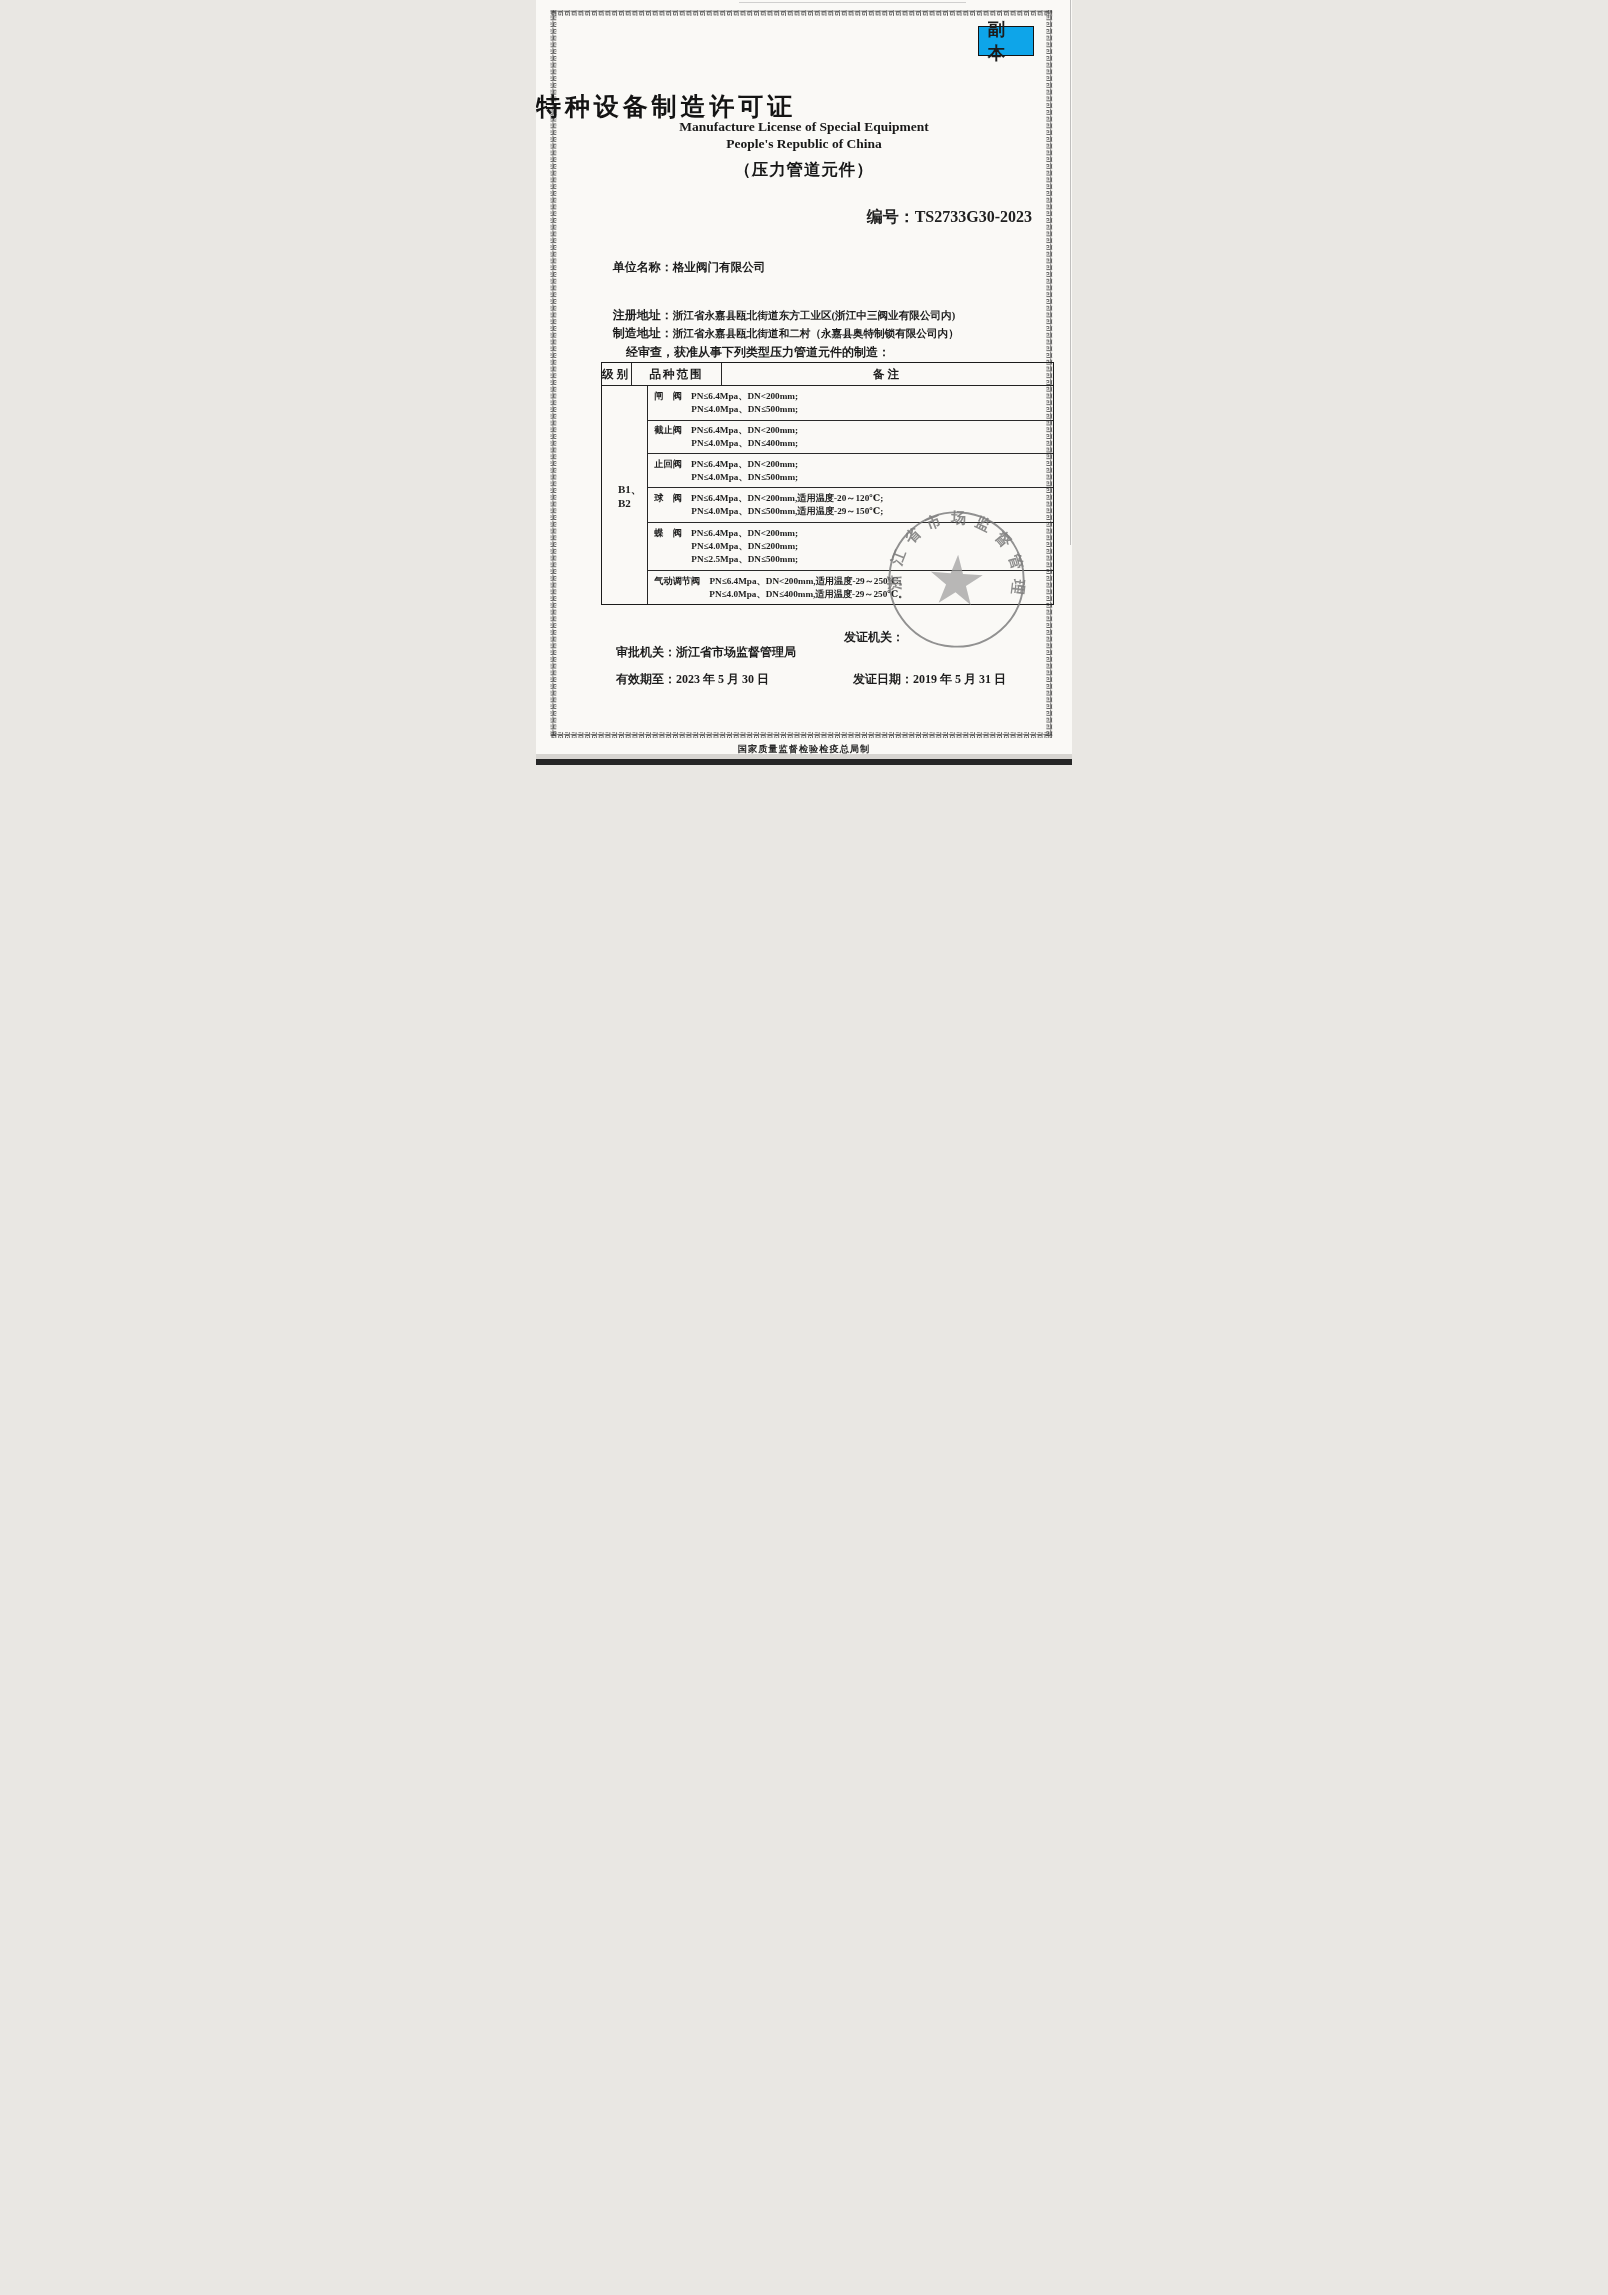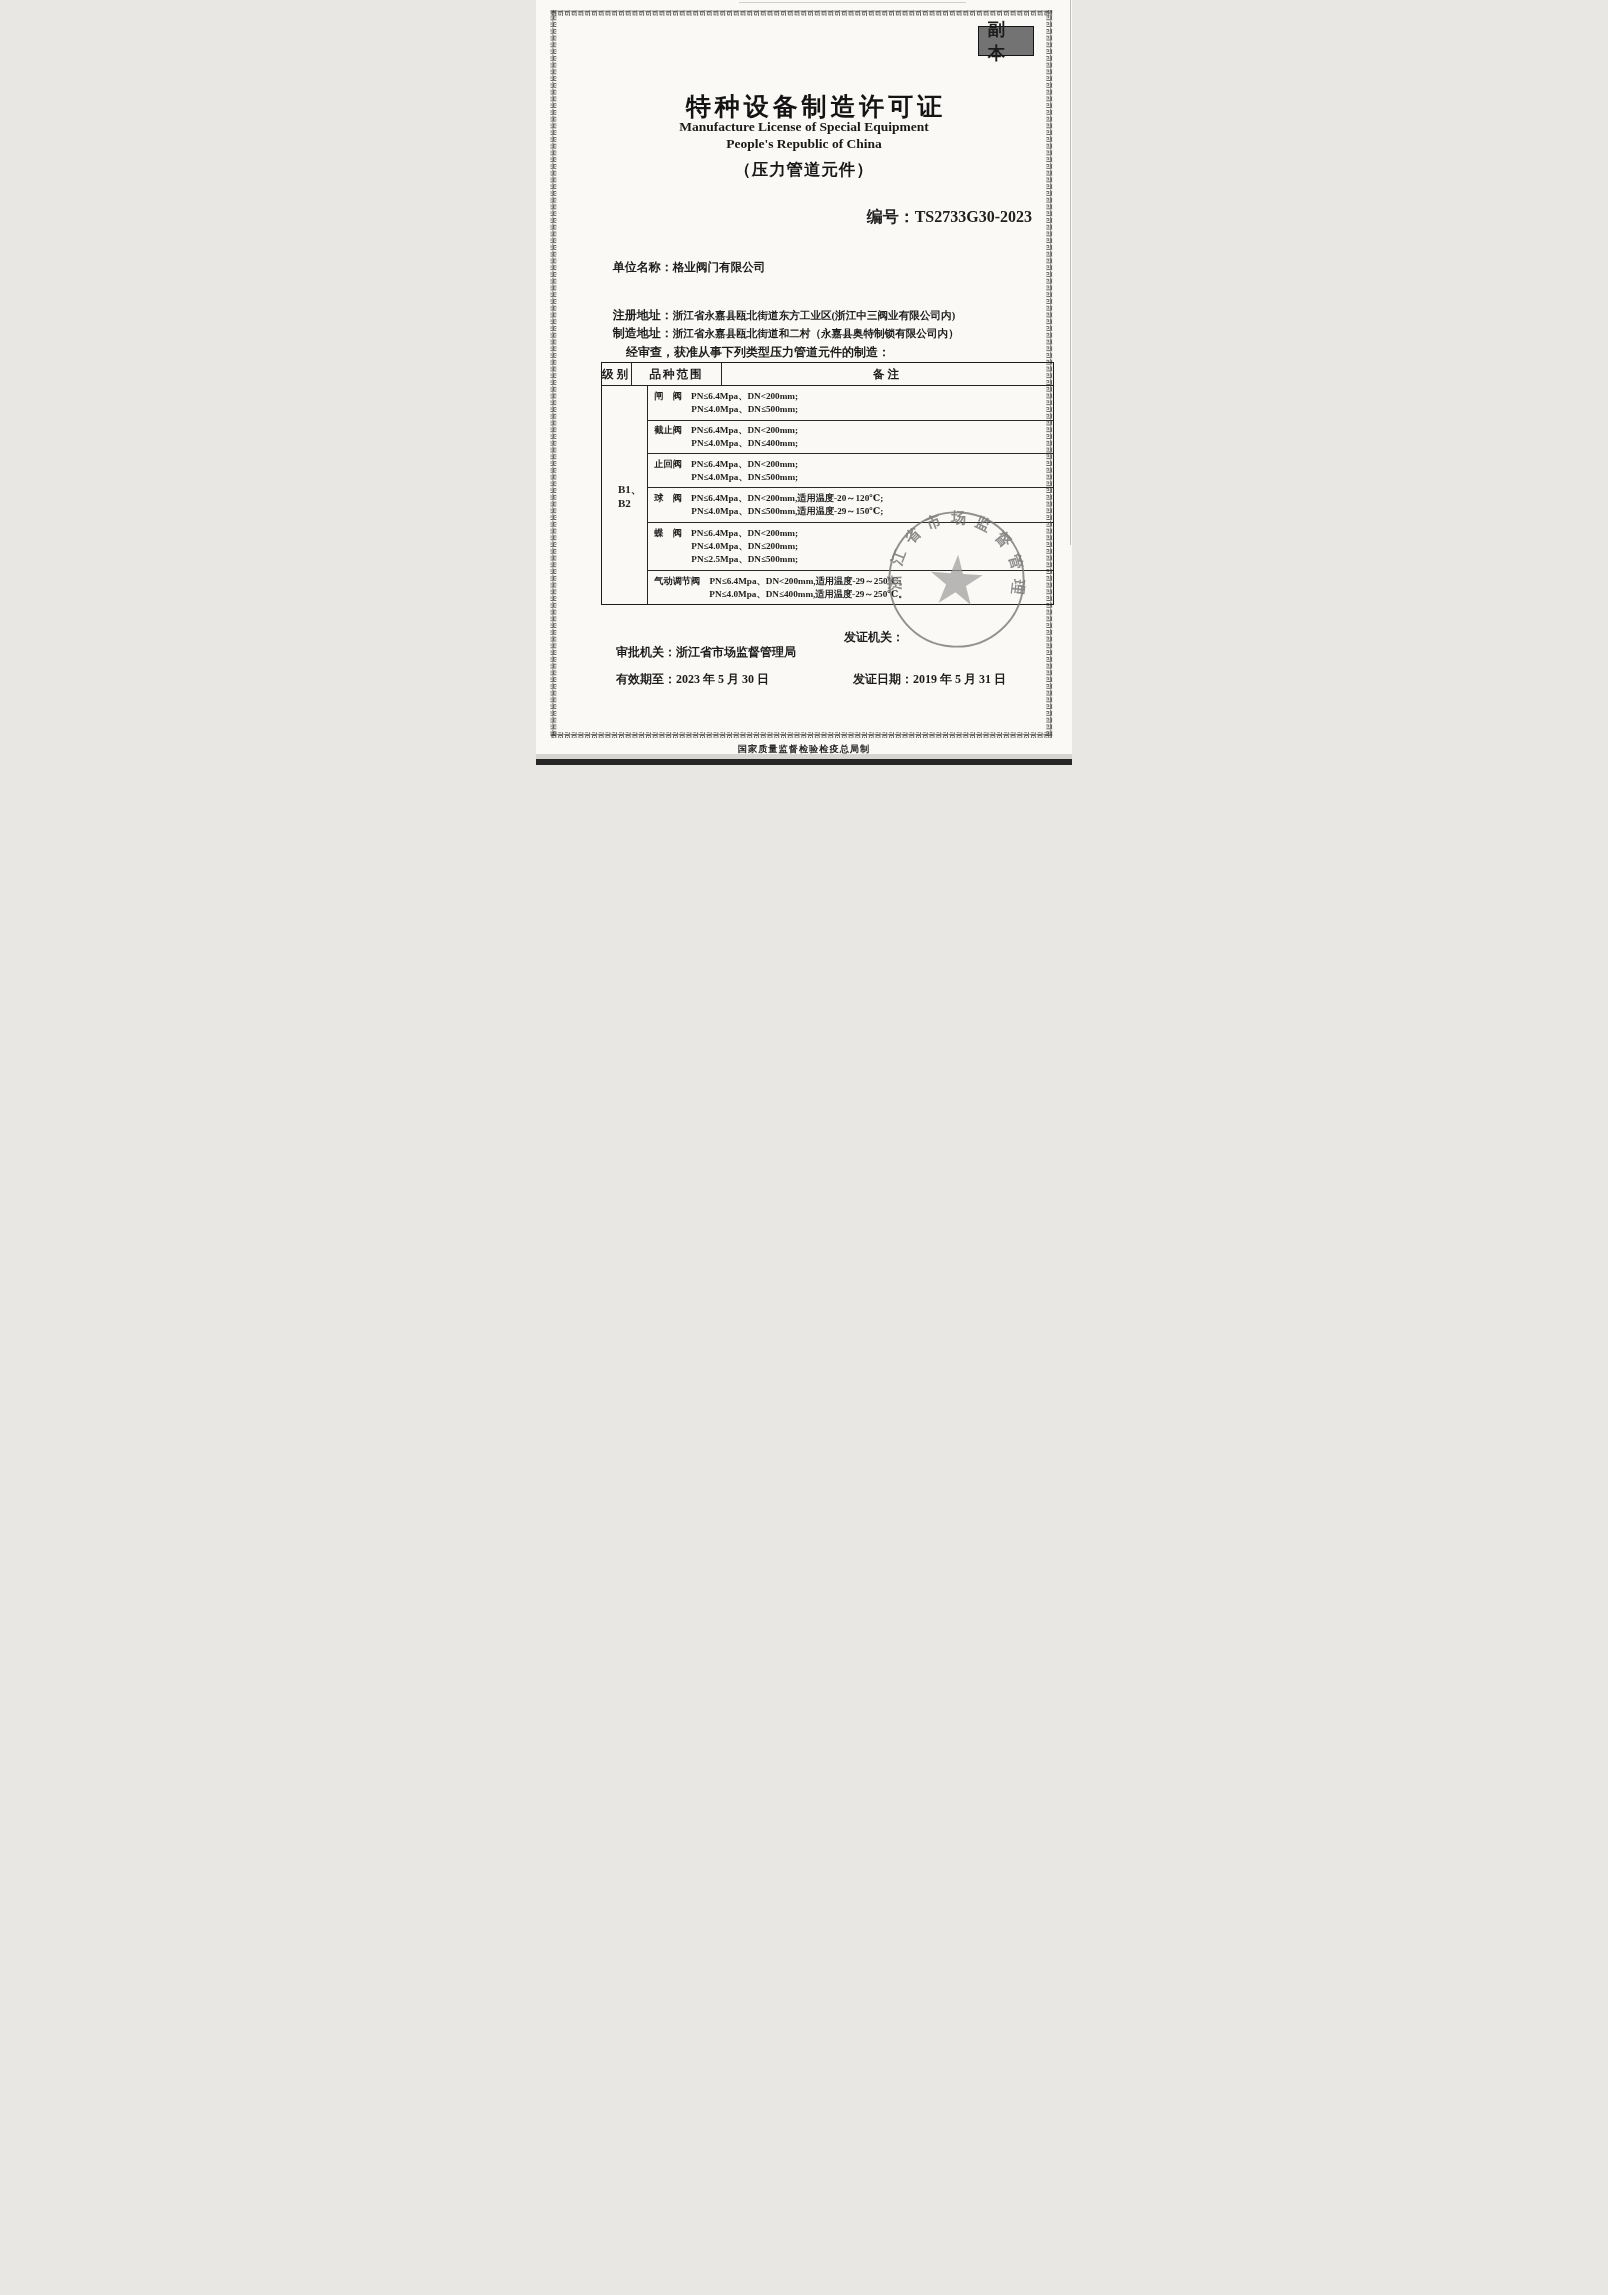--- a/index.html
+++ b/index.html
@@ -4,28 +4,28 @@
 <style>
   html,body{margin:0;padding:0;background:#e9e7e3;}
   .page{
     position:relative;width:536px;height:765px;margin:0 auto;
     background:#faf9f6;overflow:hidden;color:#1c1c1c;
     font-family:"Liberation Serif","DejaVu Serif",serif;
   }
   .frame{position:absolute;left:0;top:0;}
   .copy-box{
     position:absolute;left:442px;top:26px;width:56px;height:30px;
-    border:1.4px solid #141414;box-sizing:border-box;background:#737373;
+    border:1.4px solid #141414;box-sizing:border-box;background:#0ea5e9;
     display:flex;align-items:center;
     font-size:17.4px;font-weight:bold;letter-spacing:8.7px;padding-left:8.7px;
   }
   .t-cn1{position:absolute;left:0;top:57px;width:100%;text-align:center;
     font-size:25px;font-weight:bold;letter-spacing:4.8px;color:#141414;}
-  .t-cn2{position:absolute;left:0;top:90px;width:100%;text-align:center;
-    font-size:25px;font-weight:bold;letter-spacing:3.9px;color:#141414;margin-left:12px;}
+  .t-cn2{position:absolute;left:0;top:90px;width:100%;text-align:left;
+    font-size:25px;font-weight:bold;letter-spacing:3.9px;color:#141414;}
   .t-en1{position:absolute;left:0;top:119px;width:100%;text-align:center;
     font-size:13.5px;font-weight:bold;color:#191919;}
   .t-en2{position:absolute;left:0;top:136px;width:100%;text-align:center;
     font-size:13.5px;font-weight:bold;color:#191919;}
   .subtitle{position:absolute;left:0;top:159px;width:100%;text-align:center;
     font-size:16.4px;font-weight:bold;letter-spacing:1px;color:#171717;}
   .license-line{position:absolute;top:207px;right:40px;font-size:16px;font-weight:bold;color:#202020;}
   .info-line{position:absolute;left:69px;font-weight:bold;white-space:pre;}
   .lbl{font-size:12px;}
   .val24{font-size:11.6px;}

